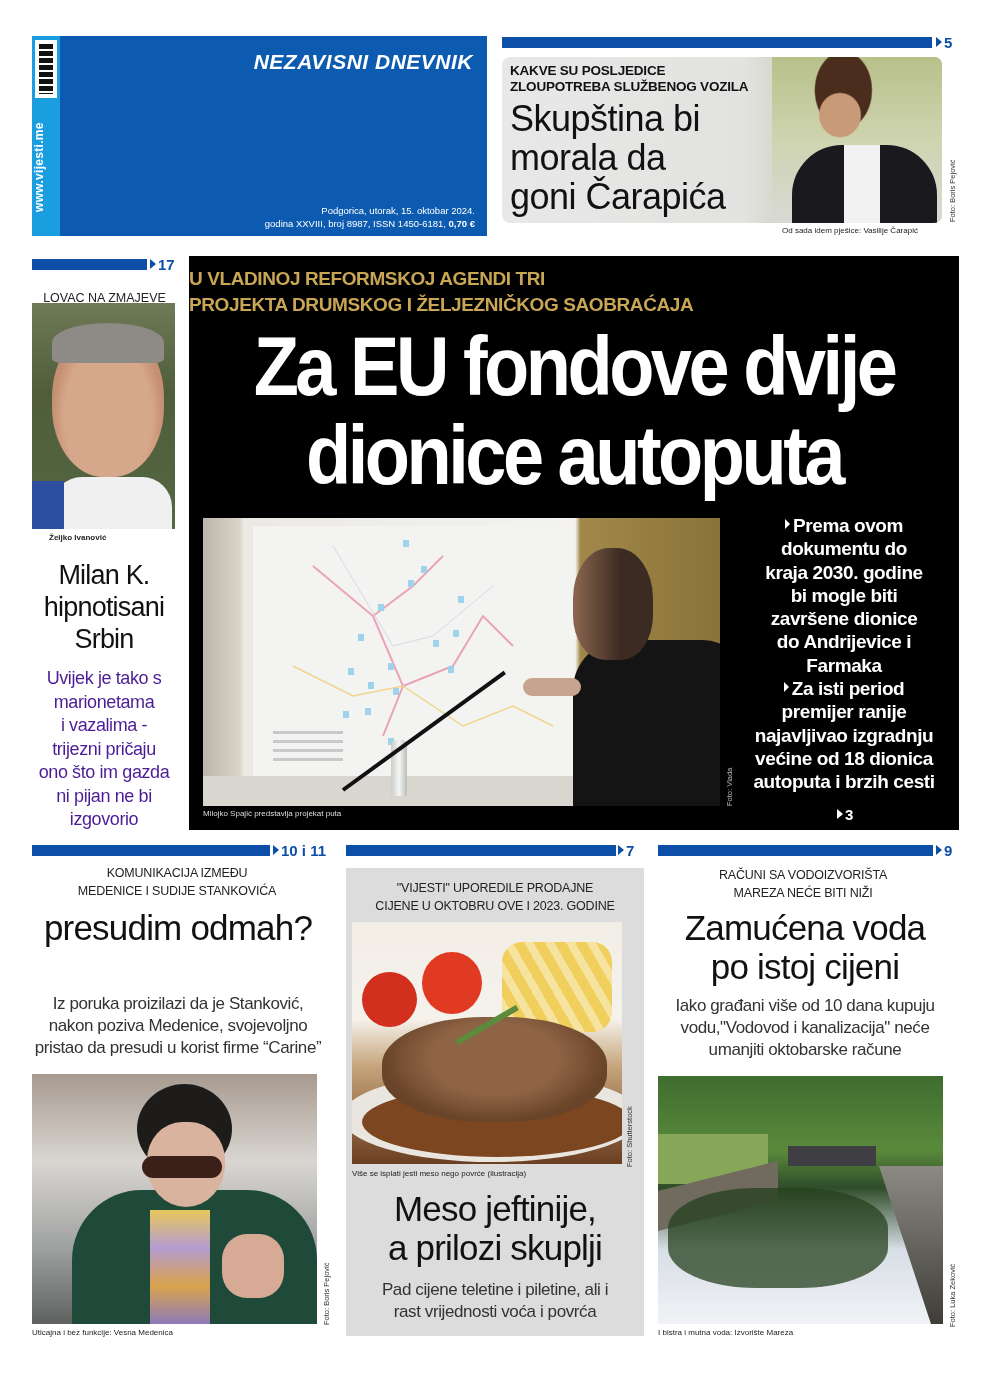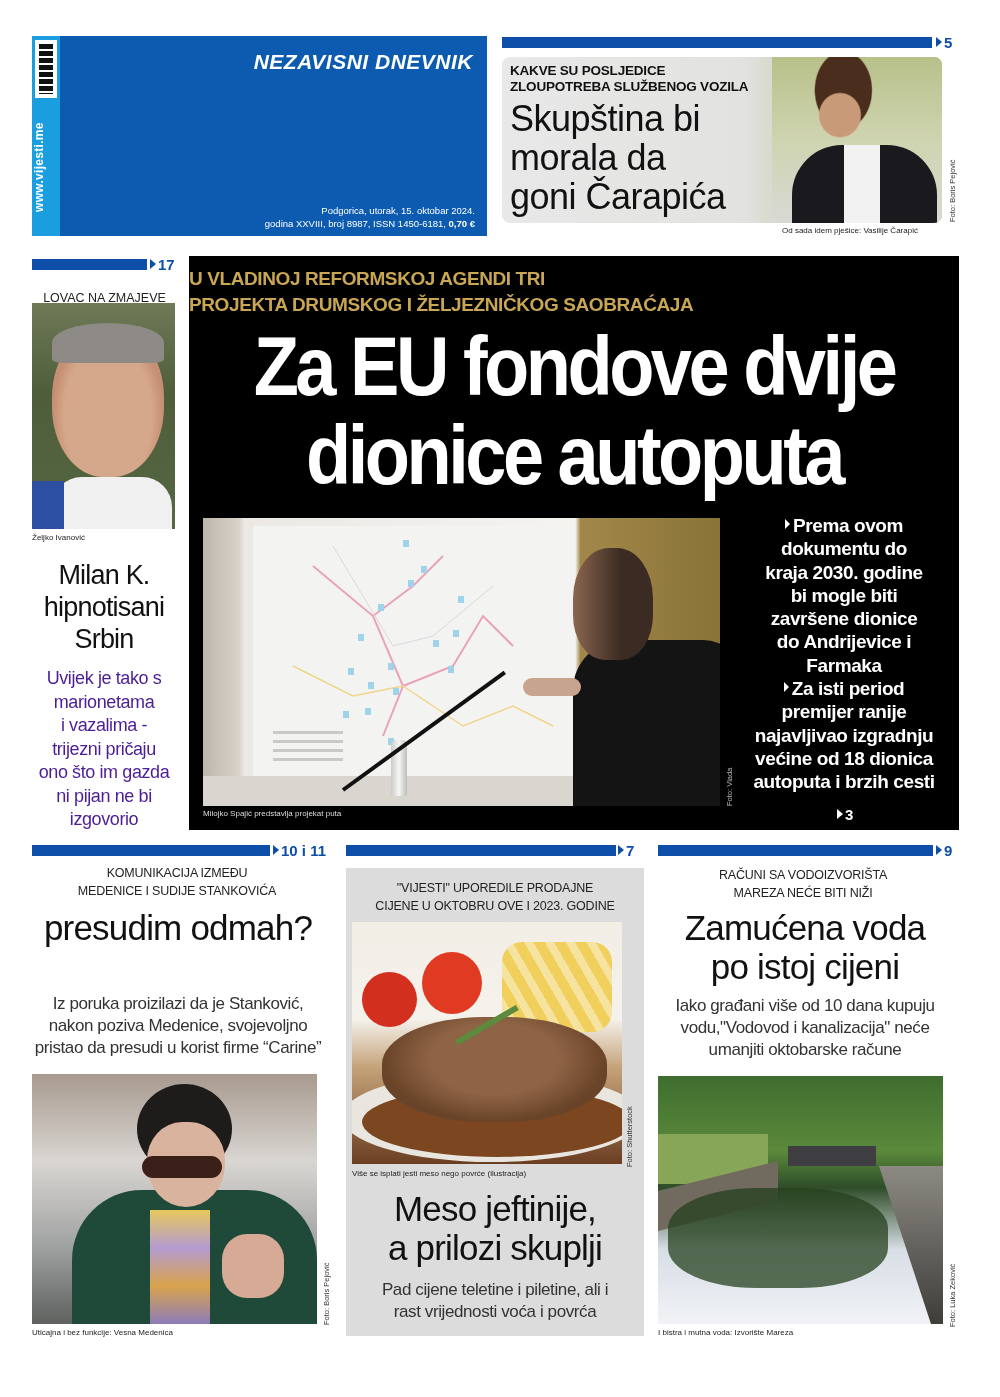--- a/index.html
+++ b/index.html
@@ -142,21 +142,21 @@
 
 <div class="bar" style="left:32px; top:259px; width:115px;"></div>
 <div class="pageref" style="left:150px; top:257px;"><span class="tri"></span><span>17</span></div>
 <div class="abs left-kicker">LOVAC NA ZMAJEVE</div>
 <div class="abs left-photo">
   <div class="head"></div>
     <div class="hair"></div>
     <div class="shirt"></div>
     <div class="jacket"></div>
 </div>
-<div class="caption" style="left:32px; top:533px;">Željko Ivanović</div>
+<div class="caption" style="left:49px; top:533px;font-weight:bold;">Željko Ivanović</div>
 <div class="abs left-headline">
   <div>Milan K.</div>
   <div>hipnotisani</div>
   <div>Srbin</div>
 </div>
 <div class="abs left-body">
   <div>Uvijek je tako s</div>
   <div>marionetama</div>
   <div>i vazalima -</div>
   <div>trijezni pričaju</div>

